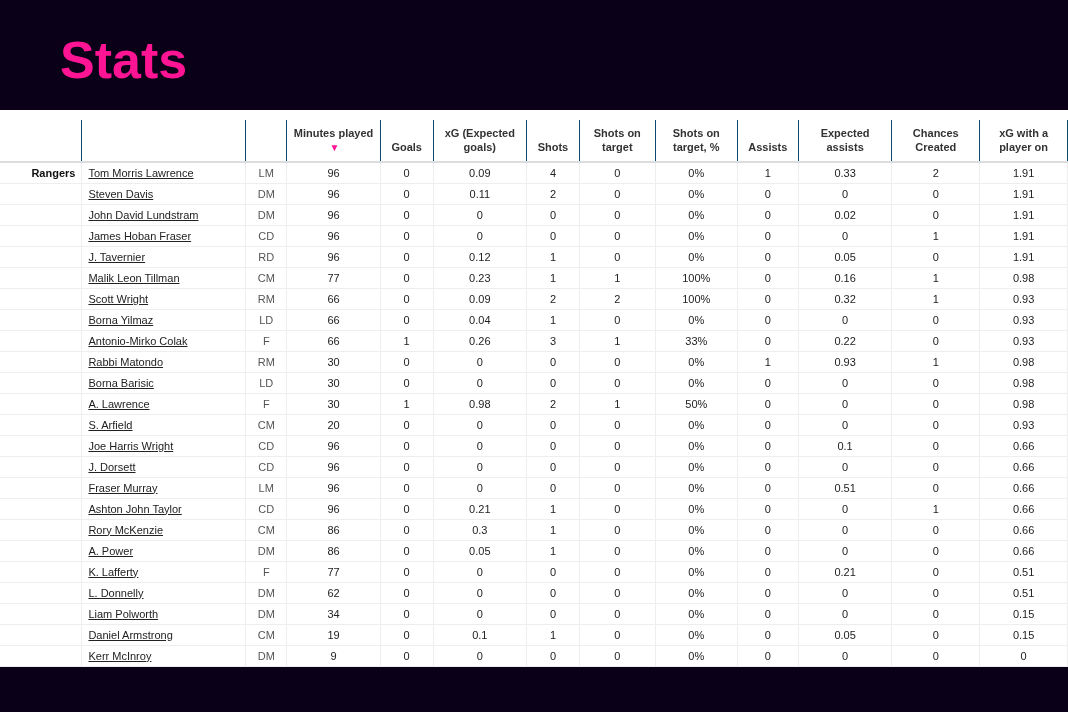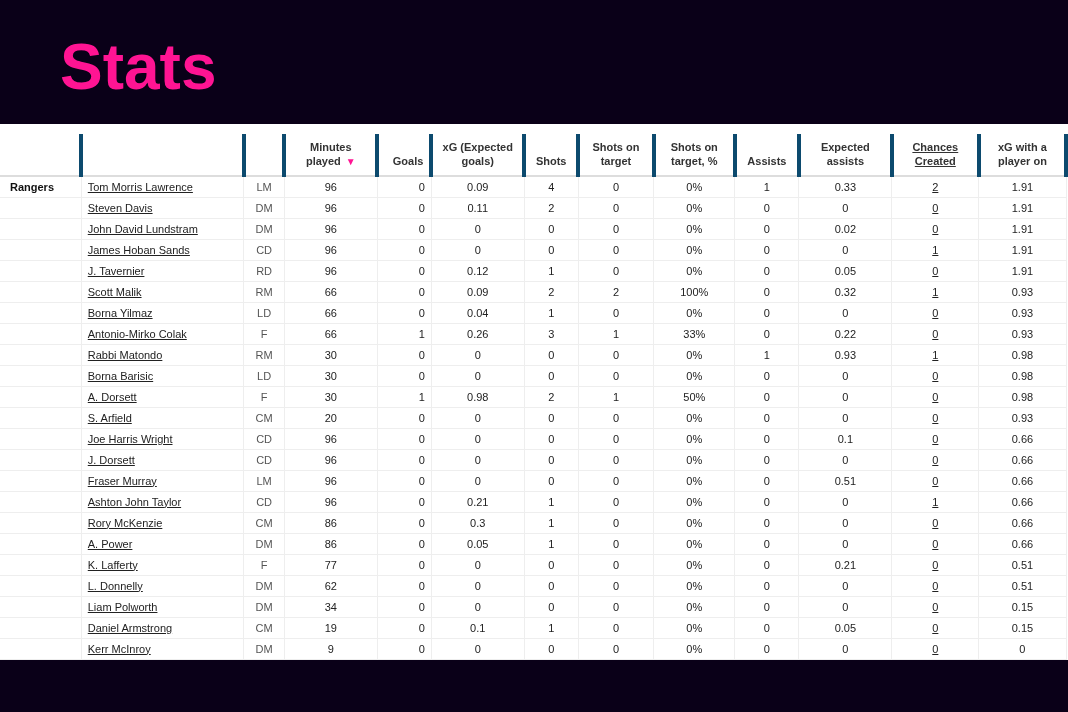--- a/index.html
+++ b/index.html
@@ -9,21 +9,21 @@
       color: #000;
       width: 1068px;
       min-height: 712px;
     }
     .header {
       background-color: #0a0018;
       padding: 30px 60px 20px 60px;
     }
     .header h1 {
       color: #ff1493;
-      font-size: 64px;
+      font-size: 52px;
       font-weight: 900;
     }
     .table-container {
       background-color: #ffffff;
       margin: 0;
       padding: 10px 0 0 0;
       overflow-x: auto;
     }
     table {
       width: 100%;
@@ -33,66 +33,66 @@
     thead tr {
       border-bottom: 2px solid #ddd;
     }
     thead th {
       padding: 6px 6px;
       text-align: center;
       font-weight: bold;
       color: #333;
       vertical-align: bottom;
       line-height: 1.3;
-      border-right: 4px solid #0c4a6e;
+      border-right: 1px solid #0c4a6e;
     }
     thead th.left-align {
       text-align: left;
     }
     thead th .filter-icon {
       color: #ff1493;
       margin-left: 2px;
       font-size: 10px;
     }
     tbody tr {
       border-bottom: 1px solid #eee;
     }
     tbody td {
       padding: 4px 6px;
       text-align: center;
       color: #222;
       border-right: 1px solid #eee;
     }
     tbody td.team-name {
-      text-align: left;
+      text-align: right;
       font-weight: bold;
       color: #111;
       white-space: nowrap;
       padding-left: 10px;
     }
     tbody td.player-name {
       text-align: left;
       white-space: nowrap;
       text-decoration: underline;
     }
     tbody td.position {
       color: #555;
     }
     .col-team { width: 70px; }
     .col-player { width: 140px; }
     .col-pos { width: 35px; }
     .col-min { width: 80px; }
-    .col-goals { width: 45px; text-align: right; }
+    .col-goals { width: 45px; }
     .col-xg { width: 80px; }
     .col-shots { width: 45px; }
     .col-sot { width: 65px; }
     .col-sotp { width: 70px; }
     .col-assists { width: 50px; }
     .col-ea { width: 80px; }
-    .col-cc { width: 75px; text-decoration: underline; }
+    .col-cc { width: 75px; }
     .col-xgp { width: 75px; }
   </style>
 </head>
 <body>
 
 <div class="header">
   <h1>Stats</h1>
 </div>
 
 <div class="table-container">
@@ -157,21 +157,21 @@
           <td class="col-shots">0</td>
           <td class="col-sot">0</td>
           <td class="col-sotp">0%</td>
           <td class="col-assists">0</td>
           <td class="col-ea">0.02</td>
           <td class="col-cc">0</td>
           <td class="col-xgp">1.91</td>
         </tr>
         <tr>
           <td class="team-name col-team"></td>
-          <td class="player-name col-player">James Hoban Sands</td>
+          <td class="player-name col-player">James Hoban Fraser</td>
           <td class="position col-pos">CD</td>
           <td class="col-min">96</td>
           <td class="col-goals">0</td>
           <td class="col-xg">0</td>
           <td class="col-shots">0</td>
           <td class="col-sot">0</td>
           <td class="col-sotp">0%</td>
           <td class="col-assists">0</td>
           <td class="col-ea">0</td>
           <td class="col-cc">1</td>
@@ -187,21 +187,36 @@
           <td class="col-shots">1</td>
           <td class="col-sot">0</td>
           <td class="col-sotp">0%</td>
           <td class="col-assists">0</td>
           <td class="col-ea">0.05</td>
           <td class="col-cc">0</td>
           <td class="col-xgp">1.91</td>
         </tr>
         <tr>
           <td class="team-name col-team"></td>
-          <td class="player-name col-player">Scott Malik</td>
+          <td class="player-name col-player">Malik Leon Tillman</td>
+          <td class="position col-pos">CM</td>
+          <td class="col-min">77</td>
+          <td class="col-goals">0</td>
+          <td class="col-xg">0.23</td>
+          <td class="col-shots">1</td>
+          <td class="col-sot">1</td>
+          <td class="col-sotp">100%</td>
+          <td class="col-assists">0</td>
+          <td class="col-ea">0.16</td>
+          <td class="col-cc">1</td>
+          <td class="col-xgp">0.98</td>
+        </tr>
+        <tr>
+          <td class="team-name col-team"></td>
+          <td class="player-name col-player">Scott Wright</td>
           <td class="position col-pos">RM</td>
           <td class="col-min">66</td>
           <td class="col-goals">0</td>
           <td class="col-xg">0.09</td>
           <td class="col-shots">2</td>
           <td class="col-sot">2</td>
           <td class="col-sotp">100%</td>
           <td class="col-assists">0</td>
           <td class="col-ea">0.32</td>
           <td class="col-cc">1</td>
@@ -262,21 +277,21 @@
           <td class="col-shots">0</td>
           <td class="col-sot">0</td>
           <td class="col-sotp">0%</td>
           <td class="col-assists">0</td>
           <td class="col-ea">0</td>
           <td class="col-cc">0</td>
           <td class="col-xgp">0.98</td>
         </tr>
         <tr>
           <td class="team-name col-team"></td>
-          <td class="player-name col-player">A. Dorsett</td>
+          <td class="player-name col-player">A. Lawrence</td>
           <td class="position col-pos">F</td>
           <td class="col-min">30</td>
           <td class="col-goals">1</td>
           <td class="col-xg">0.98</td>
           <td class="col-shots">2</td>
           <td class="col-sot">1</td>
           <td class="col-sotp">50%</td>
           <td class="col-assists">0</td>
           <td class="col-ea">0</td>
           <td class="col-cc">0</td>

